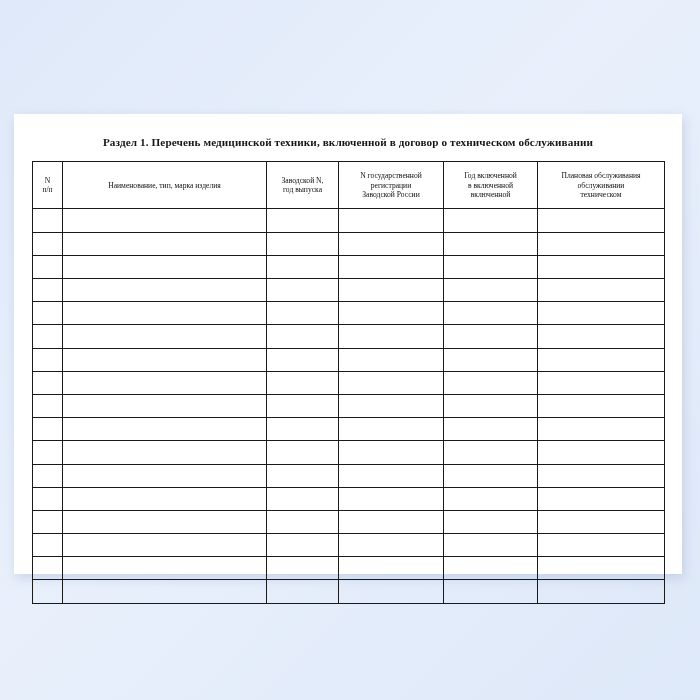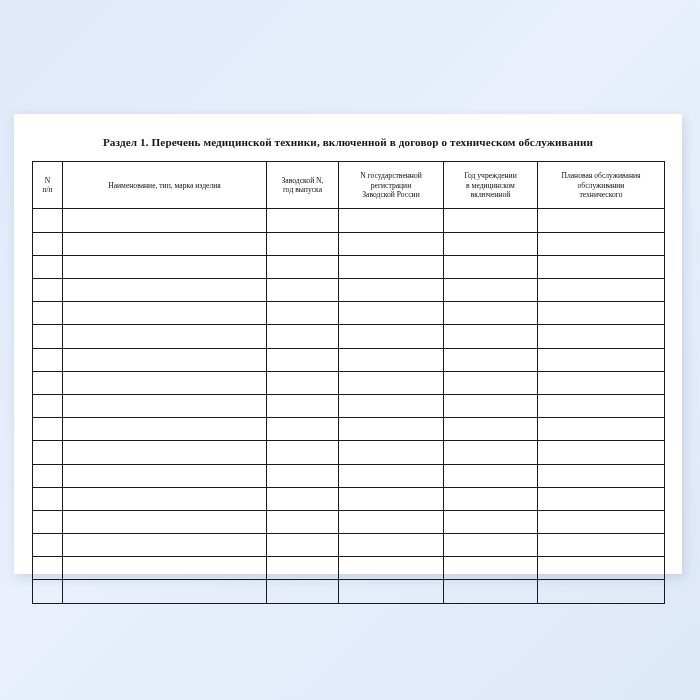--- a/index.html
+++ b/index.html
@@ -112,28 +112,28 @@
           <th>
             <span>Заводской N,</span><br>
             <span>год выпуска</span>
           </th>
           <th>
             <span>N государственной</span><br>
             <span>регистрации</span><br>
             <span>Заводской России</span>
           </th>
           <th>
-            <span>Год учреждении</span><br>
-            <span>в медицинском</span><br>
+            <span>Год включенной</span><br>
+            <span>в включенной</span><br>
             <span>включенной</span>
           </th>
           <th>
             <span>Плановая обслуживания</span><br>
             <span>обслуживании</span><br>
-            <span>технического</span>
+            <span>техническом</span>
           </th>
         </tr>
       </thead>
       <tbody id="table-body">
           <tr>
             <td></td>
             <td></td>
             <td></td>
             <td></td>
             <td></td>

